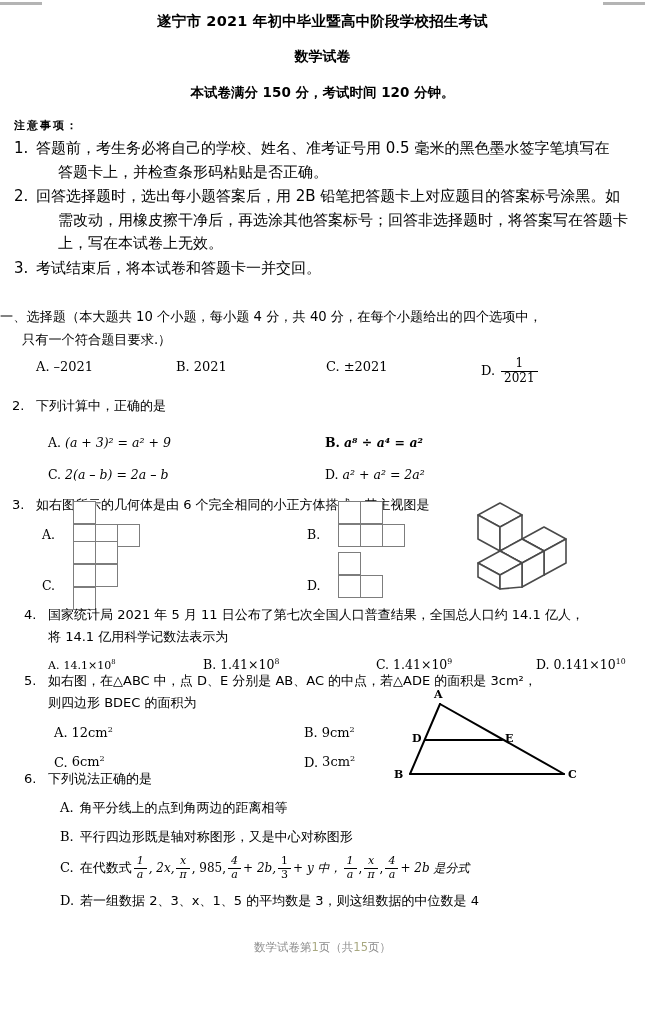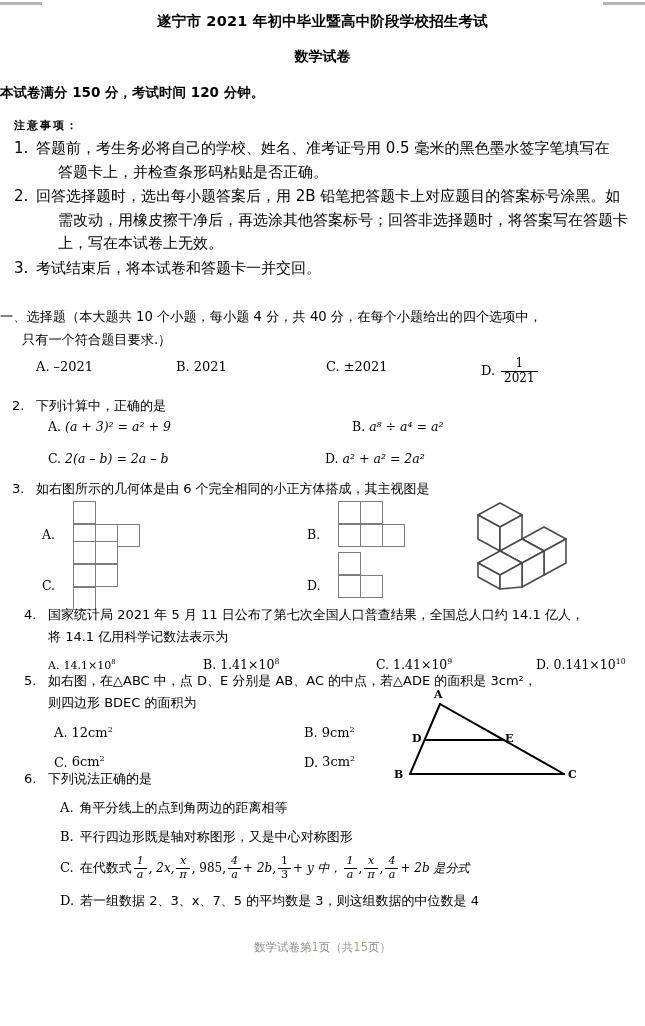--- a/index.html
+++ b/index.html
@@ -43,21 +43,21 @@
     letter-spacing: 0.2px;
     margin-top: 12px;
   }
   .doc-subtitle {
     text-align: center;
     font-size: 14px;
     font-weight: bold;
     margin-top: 17px;
   }
   .doc-meta {
-    text-align: left;
+    text-align: center;
     font-size: 13.5px;
     font-weight: bold;
     margin-top: 18px;
   }
 
   
   .notice-title {
     margin-top: 16px;
     margin-left: 14px;
     font-size: 11px;
@@ -229,25 +229,25 @@
         <div class="opt">
           <span class="ol mser">D.</span><span class="frac mser"><span class="num">1</span><span class="den">2021</span></span>
         </div>
       </div>
     </div>
 
     <div class="q" style="margin-top:9px;">
       <div class="q-stem">
         <span class="qn">2.</span><span>下列计算中，正确的是</span>
       </div>
-      <div class="opts-row" style="margin-top:0;padding-left:36px;gap:27px;">
+      <div class="opts-row" style="margin-top:16px;padding-left:36px;">
         <div class="opt mathi" style="width:277px;font-size:12.5px;">
           <span class="ol" style="font-style:normal;">A.</span><span>(a + 3)² = a² + 9</span>
         </div>
-        <div class="opt mathi" style="font-size:12.5px;">
+        <div class="opt mathi" style="font-size:12.5px;font-weight:bold;">
           <span class="ol" style="font-style:normal;">B.</span><span>a⁸ ÷ a⁴ = a²</span>
         </div>
       </div>
       <div class="opts-row" style="margin-top:12px;padding-left:36px;">
         <div class="opt mathi" style="width:277px;font-size:12.5px;">
           <span class="ol" style="font-style:normal;">C.</span><span>2(a – b) = 2a – b</span>
         </div>
         <div class="opt mathi" style="font-size:12.5px;">
           <span class="ol" style="font-style:normal;">D.</span><span>a² + a² = 2a²</span>
         </div>
@@ -392,21 +392,21 @@
 
     <div style="padding-left:36px;margin-top:7px;">
       <span class="ol mser" style="margin-right:6px;">B.</span><span>平行四边形既是轴对称图形，又是中心对称图形</span>
     </div>
 
     <div style="padding-left:36px;margin-top:7px;line-height:16px;">
       <span class="ol mser" style="margin-right:6px;">C.</span><span>在代数式</span><span class="frac sm mathi"><span class="num">1</span><span class="den">a</span></span><span class="mathi" style="font-size:12px;">, 2x,</span><span class="frac sm mathi"><span class="num">x</span><span class="den">π</span></span><span class="mser" style="font-size:12px;">, 985,</span><span class="frac sm mathi"><span class="num">4</span><span class="den">a</span></span><span class="mathi" style="font-size:12px;">+ 2b,</span><span class="frac sm mser"><span class="num">1</span><span class="den">3</span></span><span class="mathi" style="font-size:12px;">+ y 中，</span><span class="frac sm mathi"><span class="num">1</span><span class="den">a</span></span><span class="mser" style="font-size:12px;">,</span><span class="frac sm mathi"><span class="num">x</span><span class="den">π</span></span><span class="mser" style="font-size:12px;">,</span><span class="frac sm mathi"><span class="num">4</span><span class="den">a</span></span><span class="mathi" style="font-size:12px;">+ 2b 是分式</span>
     </div>
 
     <div style="padding-left:36px;margin-top:9px;">
-      <span class="ol mser" style="margin-right:6px;">D.</span><span>若一组数据 2、3、x、7、5 的平均数是 3，则这组数据的中位数是 4</span>
+      <span class="ol mser" style="margin-right:6px;">D.</span><span>若一组数据 2、3、x、1、5 的平均数是 3，则这组数据的中位数是 4</span>
     </div>
   </div>
 
   <div class="footer">
     <span>数学试卷第</span><span class="pn">1</span><span>页（共</span><span class="pn">15</span><span>页）</span>
   </div>
 
 </div>
 
 </body></html>

